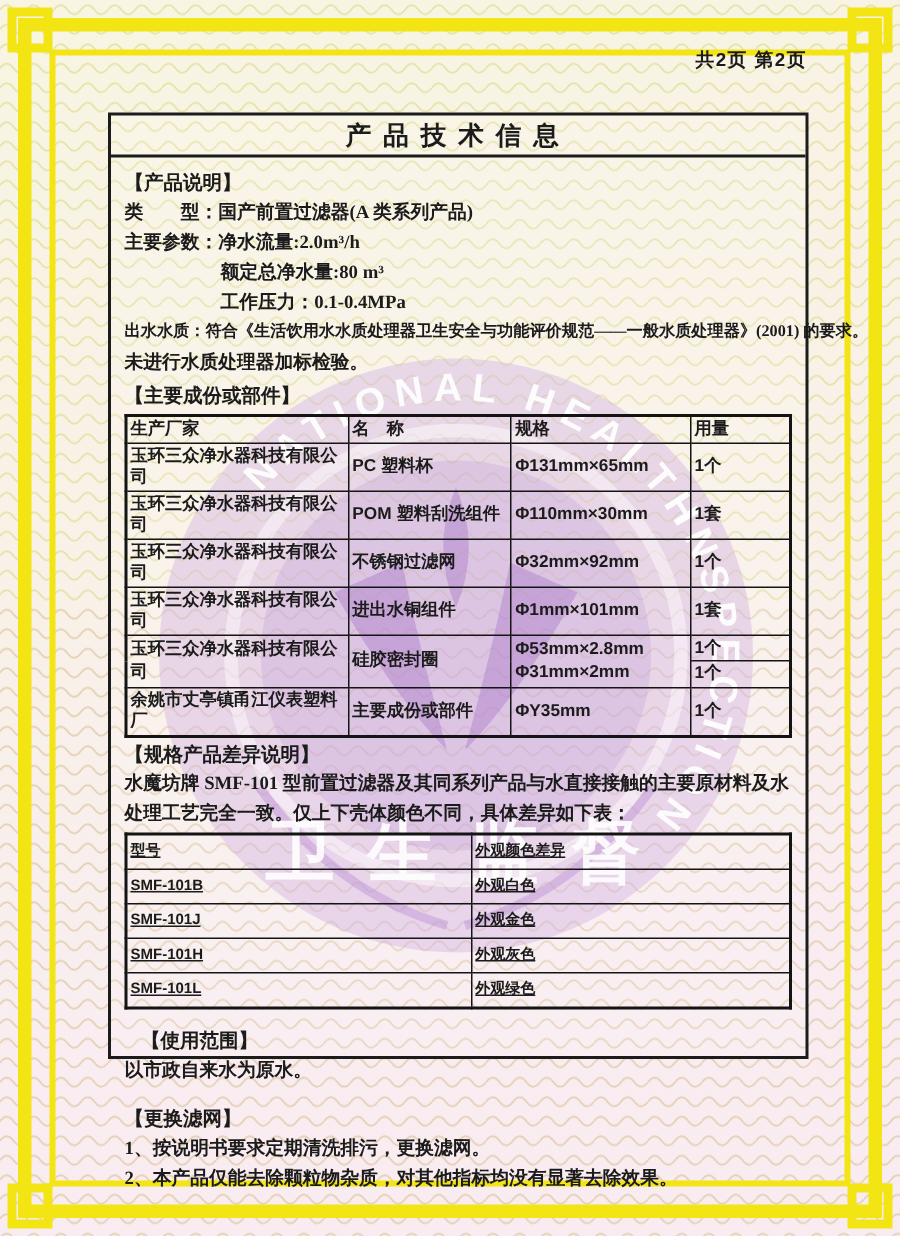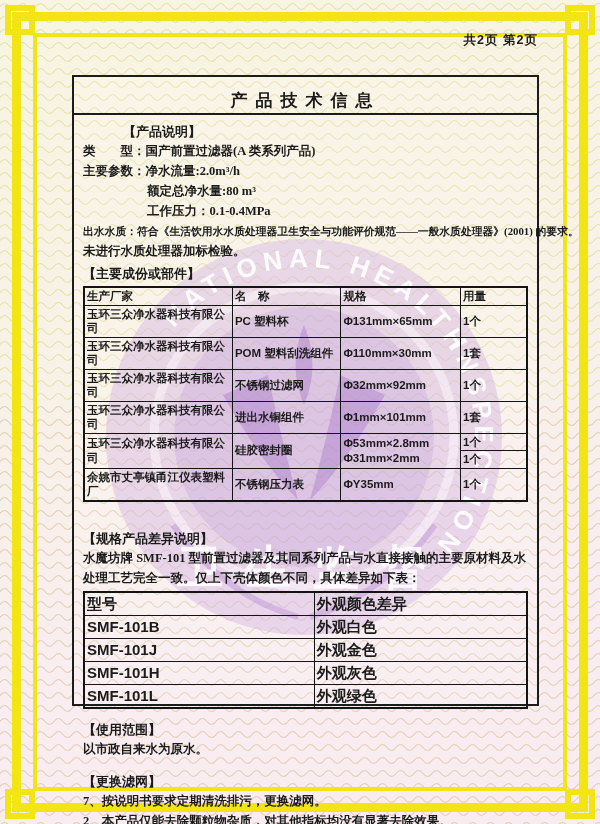--- a/index.html
+++ b/index.html
@@ -30,42 +30,42 @@
   
   .page-info { position:absolute; top:32px; right:62px; z-index:4;
     font-size:12.5px; font-weight:700; letter-spacing:1px; }
 
   
   .watermark { position:absolute; left:103px; top:235px; z-index:1; }
 
   
   .content-box { position:absolute; left:72px; top:75px; width:467px; height:631px;
     border:2px solid #1c1c1c; z-index:2; background:rgba(255,255,255,0.14);
-    padding:10px 9px; display:flex; flex-direction:column; }
+    padding:0 9px; display:flex; flex-direction:column; }
   .doc-title { margin:0 -9px; height:28px; line-height:28px; text-align:center;
     font-size:17px; font-weight:700; letter-spacing:8px; border-bottom:2px solid #1c1c1c; }
 
   .sec-heading { font-size:13px; font-weight:700; line-height:18px; }
   .line { font-size:12.5px; font-weight:600; line-height:20px;font-family:Liberation Serif, serif; }
   .line.indent { margin-left:64px; }
   .line.tight { font-size:10.8px; white-space:nowrap; letter-spacing:0; }
 
-  .mt4 { margin-top:4px; } .mt6 { margin-top:6px; } .mt8 { margin-top:8px;margin-left:40px; }
-  .mt12 { margin-top:12px; } .mt14 { margin-top:14px; } .mt18 { margin-top:28px; }
+  .mt4 { margin-top:4px; } .mt6 { margin-top:6px; } .mt8 { margin-top:8px; }
+  .mt12 { margin-top:12px;margin-left:11px; } .mt14 { margin-top:14px; } .mt18 { margin-top:2px; }
 
   
   table { width:100%; border-collapse:collapse; table-layout:fixed; }
   .tbl { border:2px solid #141414; margin-top:3px; }
   .tbl td, .tbl th { border:1.2px solid #141414; text-align:left; vertical-align:middle;
     font-weight:600; padding:1px 2px; overflow:hidden; }
   .comp-tbl td, .comp-tbl th { font-size:11.5px; line-height:14.5px; height:17px; }
   .comp-tbl th { font-weight:700; }
   .comp-tbl .c1 { width:33.5%; } .comp-tbl .c2 { width:24.5%; }
   .comp-tbl .c3 { width:27%; }   .comp-tbl .c4 { width:15%; }
-  .model-tbl td, .model-tbl th { font-size:15px; height:22px; line-height:20px; }
+  .model-tbl td, .model-tbl th { font-size:10px; height:22px; line-height:20px;text-decoration:underline; }
   .model-tbl th { font-weight:700; }
   .model-tbl .m1 { width:52%; } .model-tbl .m2 { width:48%; }
 </style>
 </head>
 <body>
 
 <svg class="waves" width="600" height="824" viewBox="0 0 600 824">
   <defs>
     <pattern id="wavY" width="36" height="13" patternUnits="userSpaceOnUse">
       <path d="M0,6.5 Q4.5,0.5 9,6.5 T18,6.5 T27,6.5 T36,6.5" fill="none" stroke="#d8d272" stroke-width="1.1"></path>
@@ -160,21 +160,21 @@
         <div>Φ53mm×2.8mm</div>
         <div>Φ31mm×2mm</div>
       </td>
       <td>1个</td>
     </tr>
     <tr>
       <td>1个</td>
     </tr>
     <tr>
       <td>余姚市丈亭镇甬江仪表塑料厂</td>
-      <td>不锈钢压力表</td>
+      <td>主要成份或部件</td>
       <td>ΦY35mm</td>
       <td>1个</td>
     </tr>
   </tbody>
     </table>
 
   <div class="sec-heading mt18">【规格产品差异说明】</div>
   <div class="line">水魔坊牌 SMF-101 型前置过滤器及其同系列产品与水直接接触的主要原材料及水处理工艺完全一致。仅上下壳体颜色不同，具体差异如下表：</div>
   <table class="tbl model-tbl mt6">
     <tbody>
@@ -198,16 +198,16 @@
       <td>SMF-101L</td>
       <td>外观绿色</td>
     </tr>
   </tbody>
     </table>
 
   <div class="sec-heading mt12">【使用范围】</div>
   <div class="line">以市政自来水为原水。</div>
 
   <div class="sec-heading mt14">【更换滤网】</div>
-  <div class="line">7、按说明书要求定期清洗排污，更换滤网。</div>
+  <div class="line">1、按说明书要求定期清洗排污，更换滤网。</div>
   <div class="line">2、本产品仅能去除颗粒物杂质，对其他指标均没有显著去除效果。</div>
 
 </div>
 
 </body></html>

